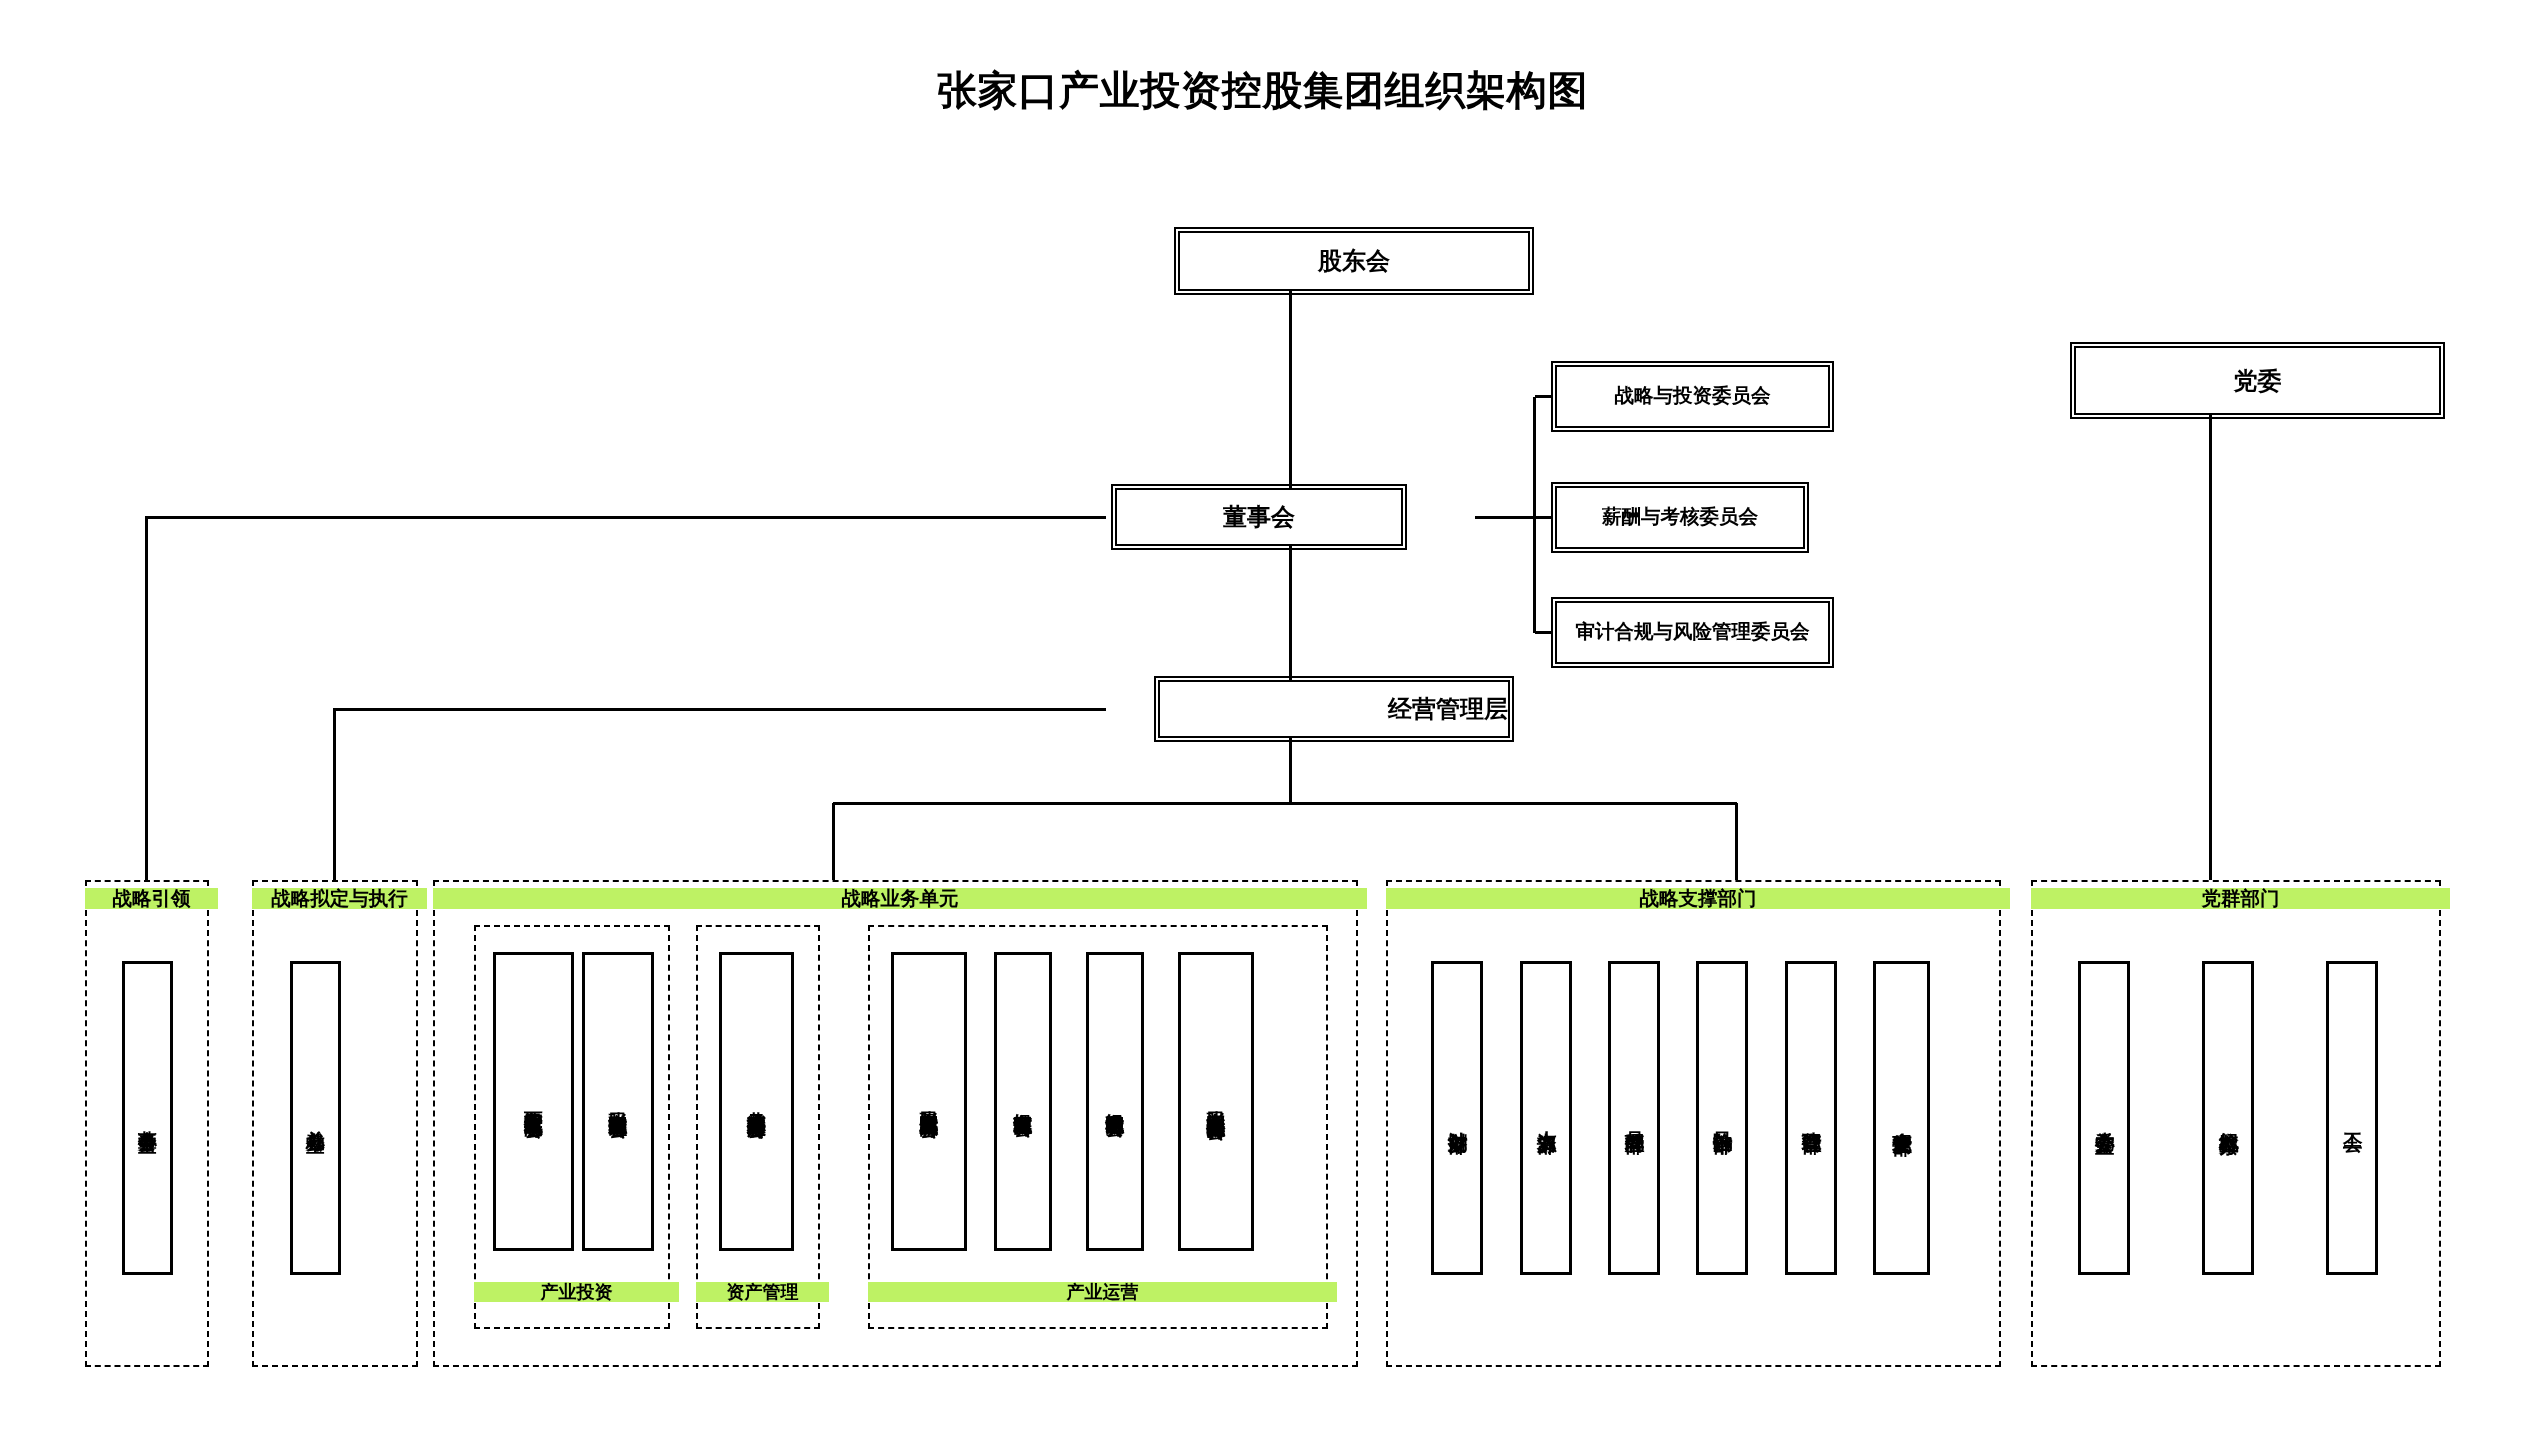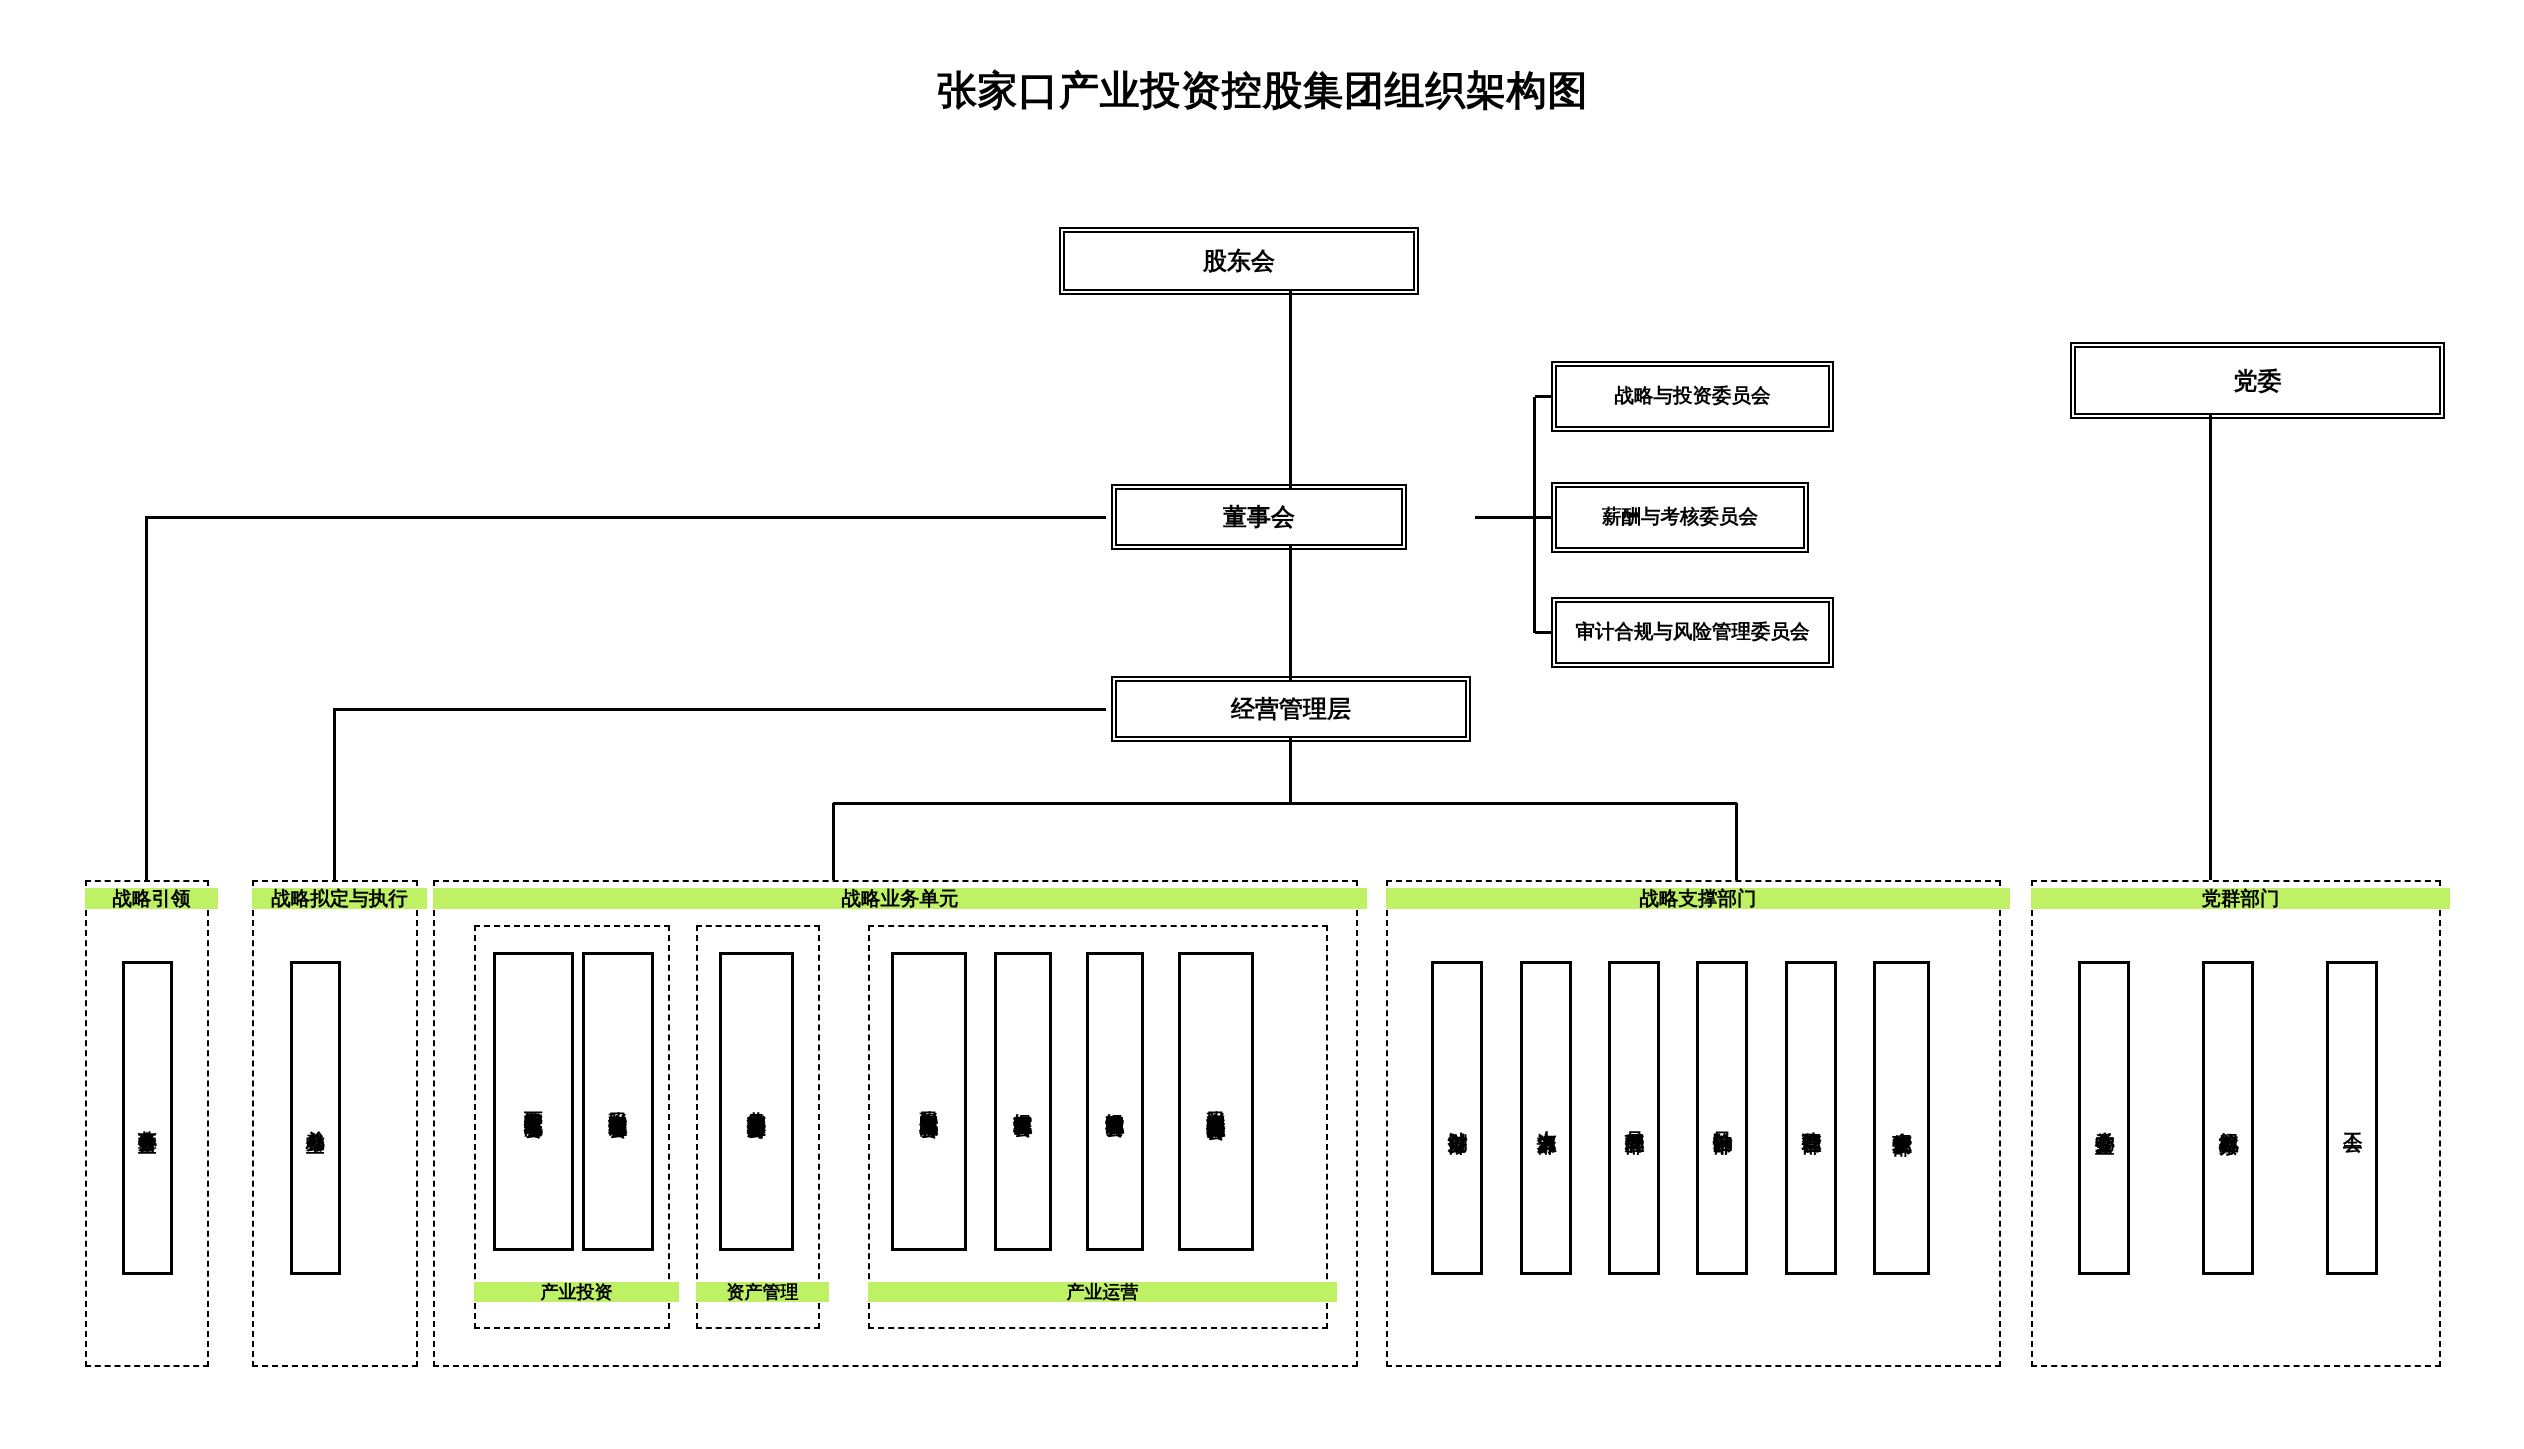--- a/index.html
+++ b/index.html
@@ -136,29 +136,29 @@
       <path d="M1113,1073 L2320,1073"></path>
       <path d="M1113,1073 L1113,1176"></path>
       <path d="M2320,1073 L2320,1176"></path>
 
       <path d="M2953,555 L2953,1176"></path>
     </g>
   </svg>
 
   <div class="chart-title">张家口产业投资控股集团组织架构图</div>
 
-  <div class="node double gov" style="left:1063px; top:231px; width:352px; height:60px;">
+  <div class="node double gov" style="left:1178px; top:231px; width:352px; height:60px;">
     <span class="lbl">股东会</span>
   </div>
 
   <div class="node double gov" style="left:1115px; top:488px; width:288px; height:58px;">
     <span class="lbl">董事会</span>
   </div>
 
-  <div class="node double gov" style="left:1115px; top:680px; width:352px; height:58px;">
+  <div class="node double gov" style="left:1158px; top:680px; width:352px; height:58px;justify-content:flex-end;">
     <span class="lbl">经营管理层</span>
   </div>
 
   <div class="node double gov" style="left:2074px; top:346px; width:367px; height:69px;">
     <span class="lbl">党委</span>
   </div>
 
   <div class="node double committee" style="left:1555px; top:365px; width:275px; height:63px;">
     <span class="lbl">战略与投资委员会</span>
   </div>

